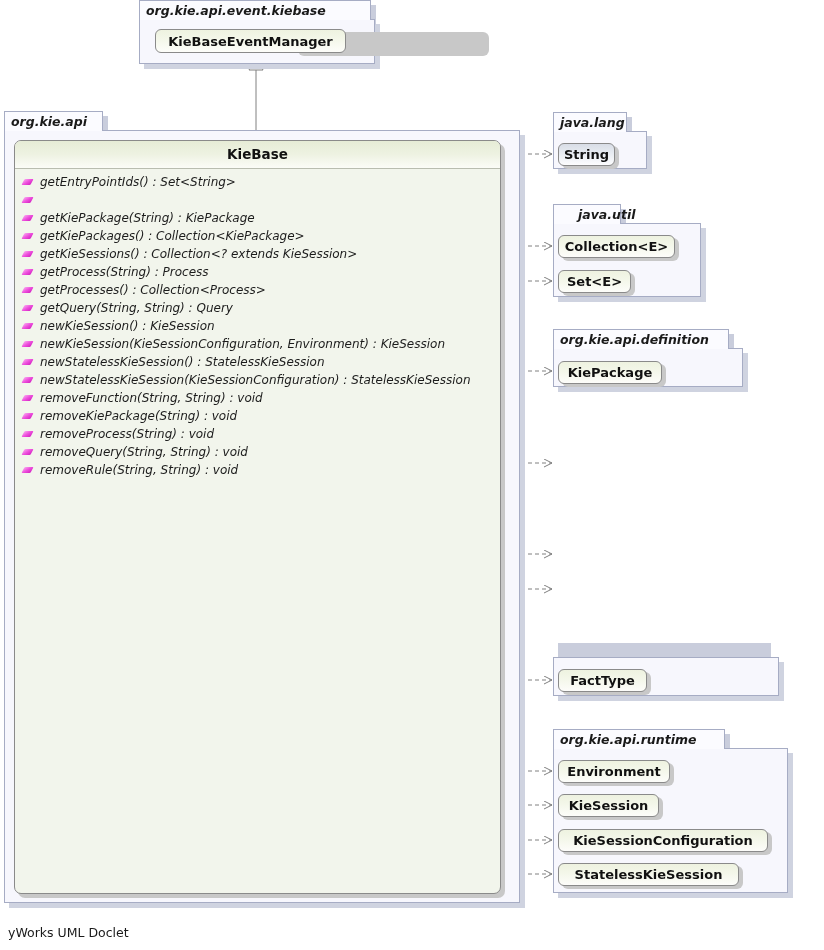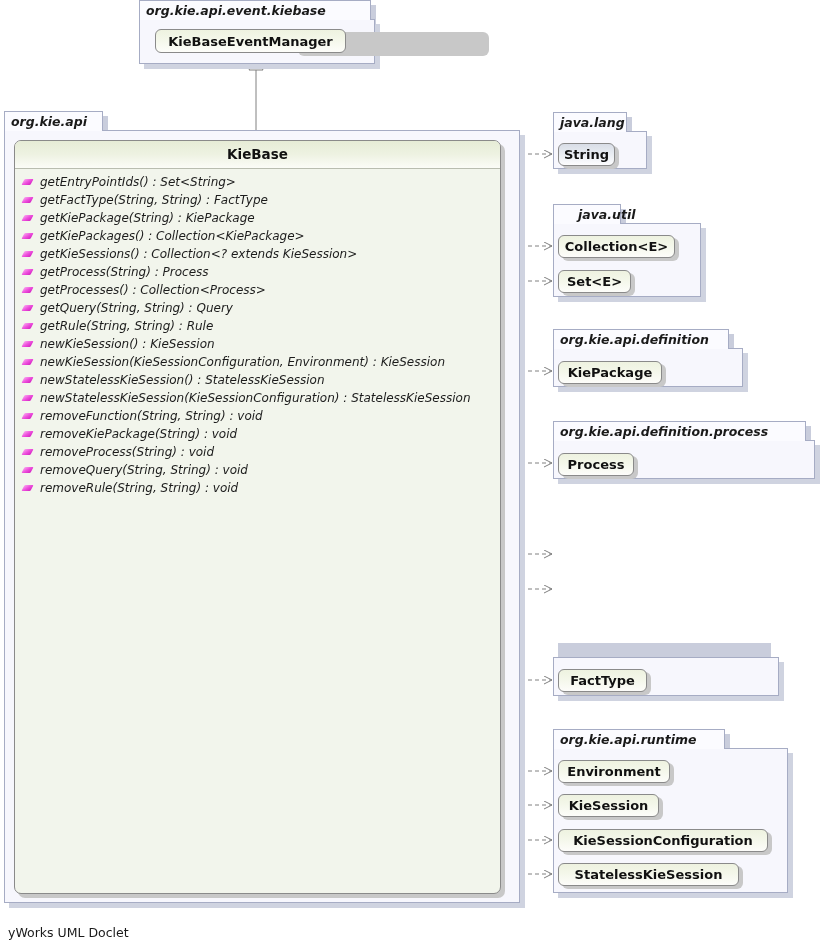--- a/index.html
+++ b/index.html
@@ -227,21 +227,20 @@
     <div class="bigclass-shadow" style="left:14px; top:33px; width:487px; height:754px;"></div>
     <div class="bigclass" style="left:10px; top:29px; width:487px; height:754px;">
       <div class="bigclass-title">KieBase</div>
       <ul class="member-list" id="kiebase-methods">
           <li class="member">
             <span class="micon"></span>
             <span>getEntryPointIds() : Set&lt;String&gt;</span>
           </li>
           <li class="member">
             <span class="micon"></span>
-            <span>getFactType(String, String) : FactType</span>
           </li>
           <li class="member">
             <span class="micon"></span>
             <span>getKiePackage(String) : KiePackage</span>
           </li>
           <li class="member">
             <span class="micon"></span>
             <span>getKiePackages() : Collection&lt;KiePackage&gt;</span>
           </li>
           <li class="member">
@@ -252,24 +251,20 @@
             <span class="micon"></span>
             <span>getProcess(String) : Process</span>
           </li>
           <li class="member">
             <span class="micon"></span>
             <span>getProcesses() : Collection&lt;Process&gt;</span>
           </li>
           <li class="member">
             <span class="micon"></span>
             <span>getQuery(String, String) : Query</span>
-          </li>
-          <li class="member">
-            <span class="micon"></span>
-            <span>getRule(String, String) : Rule</span>
           </li>
           <li class="member">
             <span class="micon"></span>
             <span>newKieSession() : KieSession</span>
           </li>
           <li class="member">
             <span class="micon"></span>
             <span>newKieSession(KieSessionConfiguration, Environment) : KieSession</span>
           </li>
           <li class="member">
@@ -330,29 +325,20 @@
   <div class="pkg" style="left:553px; top:329px; width:200px; height:70px;">
     <div class="pkg-tab-shadow" style="left:5px; top:5px; width:176px;"></div>
     <div class="pkg-body-shadow" style="left:5px; top:24px; width:190px; height:39px;"></div>
     <div class="pkg-body" style="left:0px; top:19px; width:190px; height:39px;"></div>
     <div class="pkg-tab" style="width:176px;">org.kie.api.definition</div>
 
     <div class="typebox-shadow" style="left:9px; top:35px; width:104px; height:23px;"></div>
     <div class="typebox" style="left:5px; top:32px; width:104px; height:23px;">KiePackage</div>
   </div>
 
-  <div class="pkg" style="left:553px; top:421px; width:270px; height:70px;">
-    <div class="pkg-tab-shadow" style="left:5px; top:5px; width:253px;"></div>
-    <div class="pkg-body-shadow" style="left:5px; top:24px; width:262px; height:39px;"></div>
-    <div class="pkg-body" style="left:0px; top:19px; width:262px; height:39px;"></div>
-    <div class="pkg-tab" style="width:253px;">org.kie.api.definition.process</div>
-
-    <div class="typebox-shadow" style="left:9px; top:35px; width:76px; height:23px;"></div>
-    <div class="typebox" style="left:5px; top:32px; width:76px; height:23px;">Process</div>
-  </div>
 
 
   <div class="pkg" style="left:553px; top:638px; width:240px; height:70px;">
     <div class="pkg-tab-shadow" style="left:5px; top:5px; width:213px;"></div>
     <div class="pkg-body-shadow" style="left:5px; top:24px; width:226px; height:39px;"></div>
     <div class="pkg-body" style="left:0px; top:19px; width:226px; height:39px;"></div>
 
     <div class="typebox-shadow" style="left:9px; top:34px; width:89px; height:23px;"></div>
     <div class="typebox" style="left:5px; top:31px; width:89px; height:23px;">FactType</div>
   </div>

